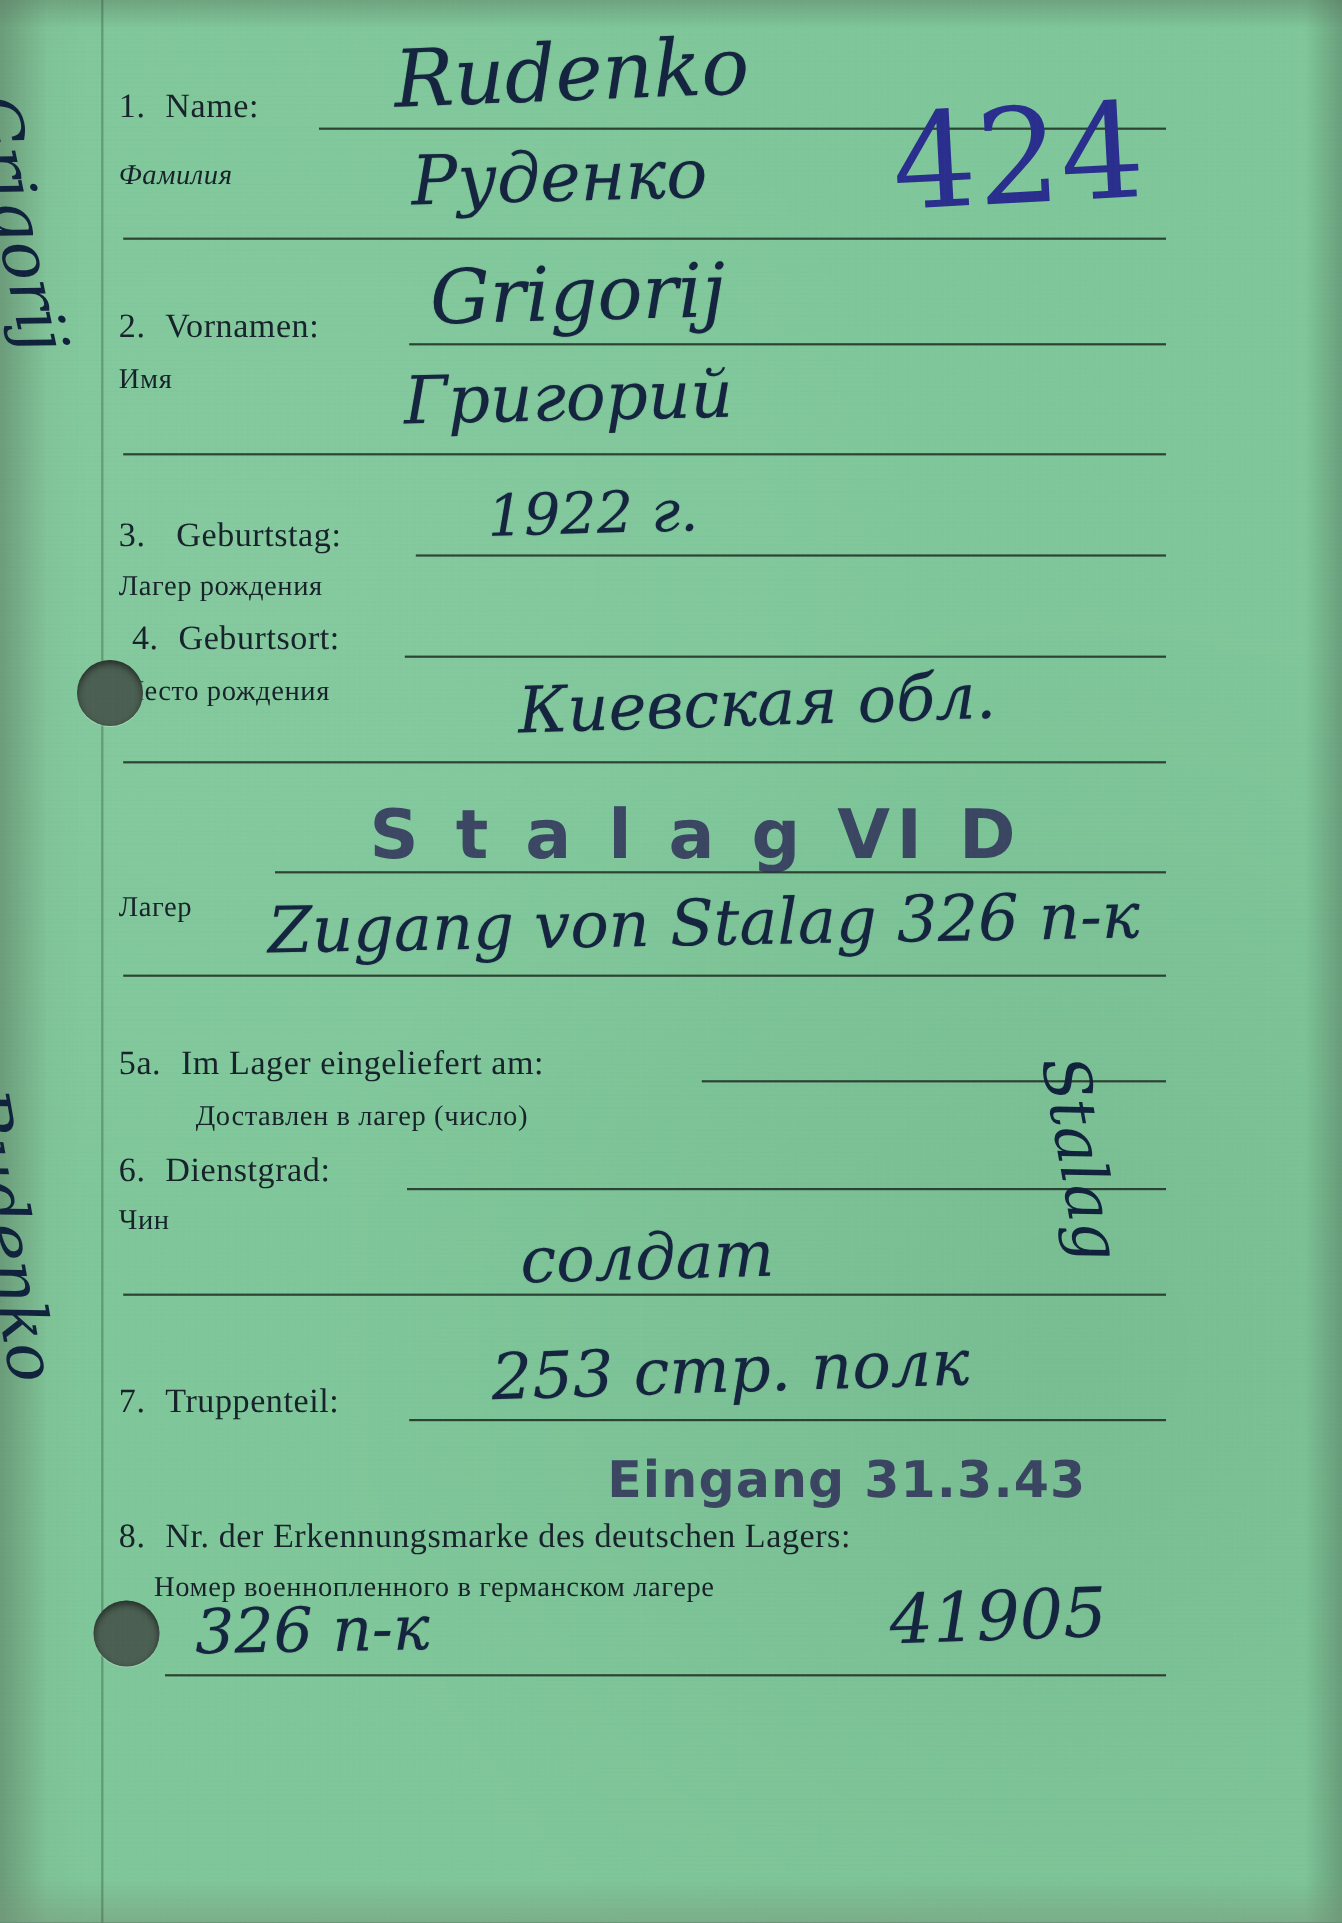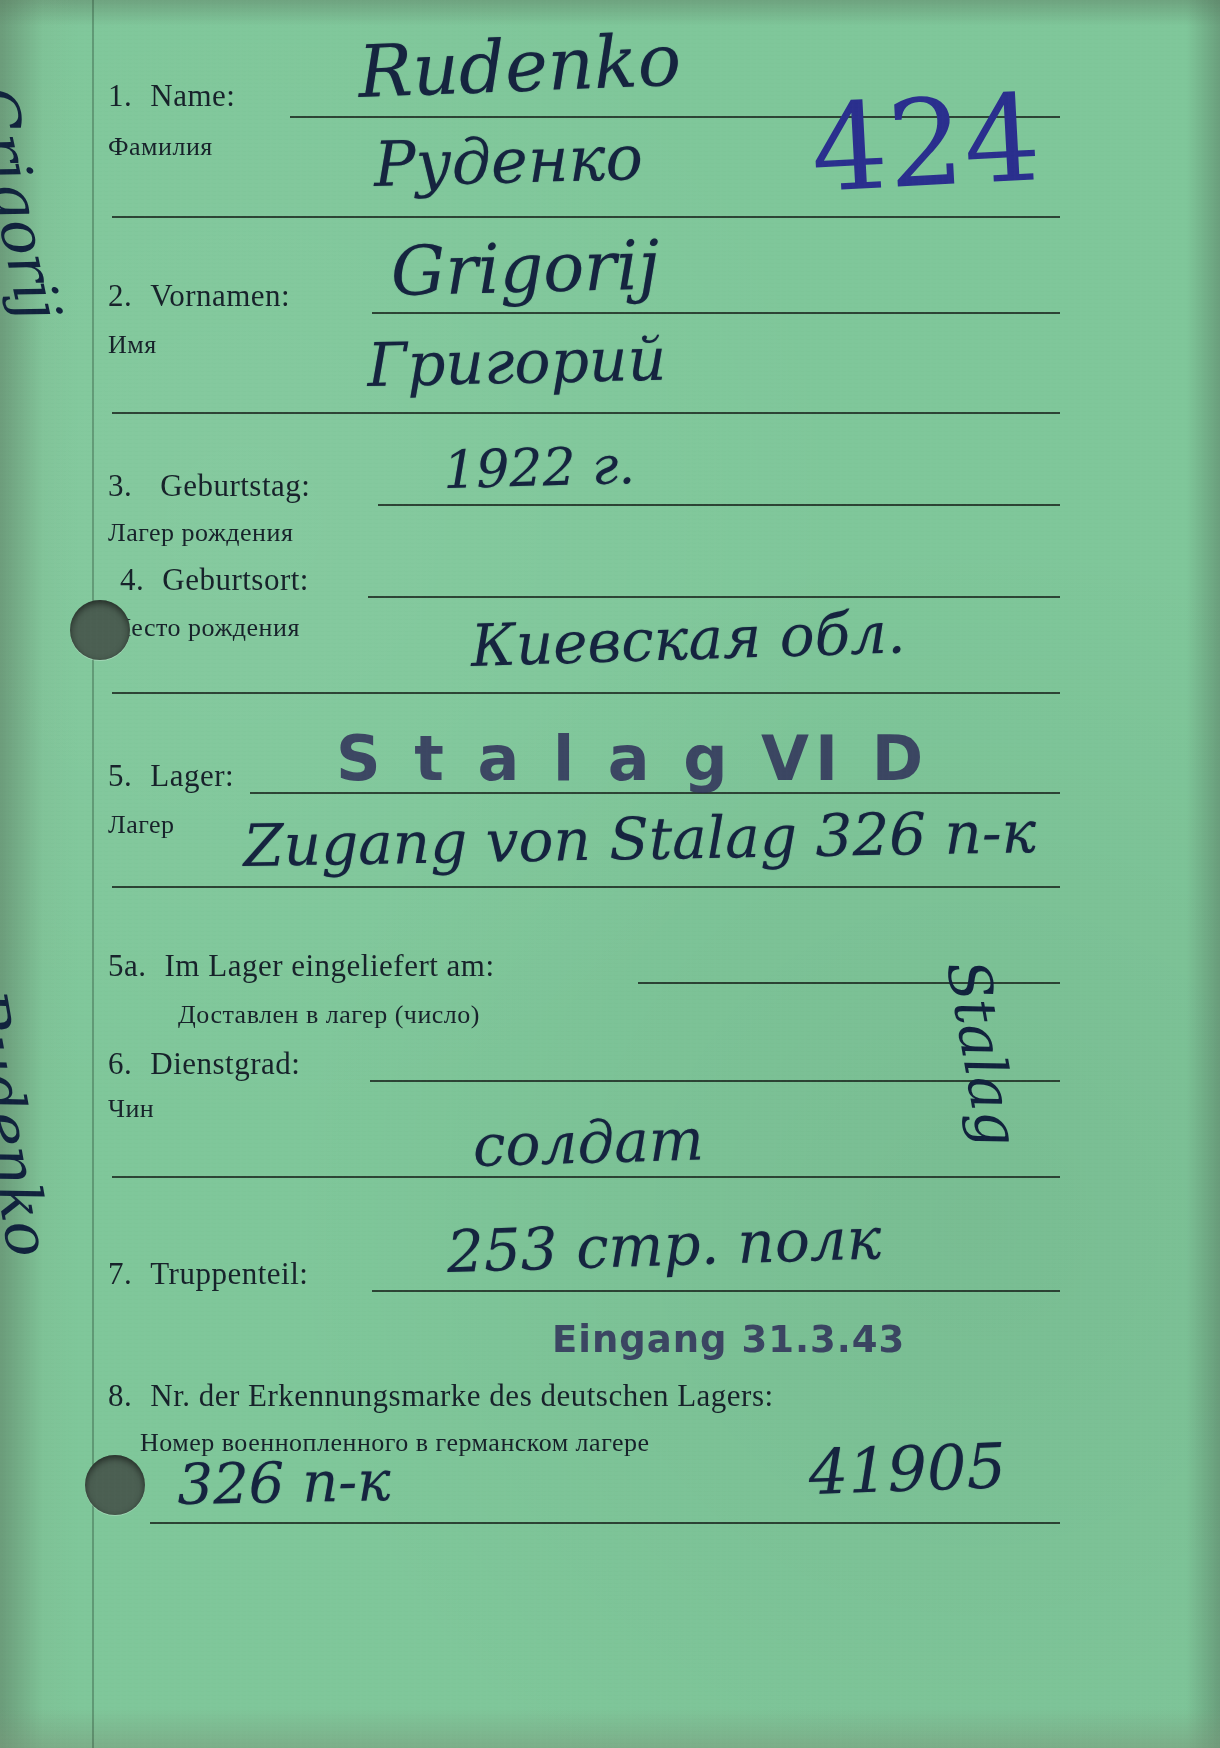--- a/index.html
+++ b/index.html
@@ -129,21 +129,21 @@
   <div id="edge-top"></div>
   <div id="edge-left"></div>
   <div id="edge-right"></div>
   <div id="edge-bottom"></div>
   <div id="fold"></div>
 
   <div class="row" style="top:78px;">
     <span class="lbl-de num">1.</span>
     <span class="lbl-de" style="margin-left:14px;">Name:</span>
   </div>
-  <div class="row lbl-ru" style="top:132px;">Фамилия</div>
+  <div class="row lbl-ru" style="top:144px;font-style:italic;">Фамилия</div>
   <div class="rule" style="left:290px; width:770px; top:116px;"></div>
   <div class="rule" style="left:112px; width:948px; top:216px;"></div>
 
   <div class="hand hand-ink" style="left:360px; top:30px; font-size:72px; transform:rotate(-2.2deg);">Rudenko</div>
   <div class="hand hand-ink" style="left:375px; top:128px; font-size:62px; transform:rotate(-1.5deg);">Руденко</div>
 
   <div class="hand" style="left:815px; top:80px; font-size:120px; color:#2a2f8e; font-style:normal; font-family:'DejaVu Serif', serif; transform:rotate(-3deg);">424</div>
 
   <div class="row" style="top:278px;">
     <span class="lbl-de num">2.</span>
@@ -168,24 +168,20 @@
   <div class="row" style="top:562px;margin-left:12px;">
     <span class="lbl-de num">4.</span>
     <span class="lbl-de" style="margin-left:14px;">Geburtsort:</span>
   </div>
   <div class="row lbl-ru" style="top:613px;">Место рождения</div>
   <div class="rule" style="left:368px; width:692px; top:596px;"></div>
   <div class="rule" style="left:112px; width:948px; top:692px;"></div>
 
   <div class="hand hand-ink" style="left:472px; top:612px; font-size:58px; transform:rotate(-1.8deg);">Киевская обл.</div>
 
-  <div class="row" style="top:758px;">
-    <span class="lbl-de num">5.</span>
-    <span class="lbl-de" style="margin-left:14px;">Lager:</span>
-  </div>
   <div class="row lbl-ru" style="top:810px;">Лагер</div>
   <div class="rule" style="left:250px; width:810px; top:792px;"></div>
   <div class="rule" style="left:112px; width:948px; top:886px;"></div>
 
   <div class="stamp" style="left:336px; top:722px; font-size:62px; letter-spacing:6px;">S t a l a g  VI D</div>
   <div class="hand hand-ink" style="left:244px; top:812px; font-size:58px; transform:rotate(-1deg);">Zugang von Stalag 326 п-к</div>
 
   <div class="row" style="top:948px;">
     <span class="lbl-de num">5a.</span>
     <span class="lbl-de" style="margin-left:14px;">Im Lager eingeliefert am:</span>
@@ -204,21 +200,21 @@
   <div class="hand hand-ink" style="left:474px; top:1112px; font-size:58px; transform:rotate(-1.6deg);">солдат</div>
 
   <div class="row" style="top:1256px;">
     <span class="lbl-de num">7.</span>
     <span class="lbl-de" style="margin-left:14px;">Truppenteil:</span>
   </div>
   <div class="rule" style="left:372px; width:688px; top:1290px;"></div>
 
   <div class="hand hand-ink" style="left:448px; top:1218px; font-size:58px; transform:rotate(-1.8deg);">253 стр. полк</div>
 
-  <div class="stamp" style="left:552px; top:1318px; font-size:37px; letter-spacing:1px;">Eingang 31.3.43</div>
+  <div class="stamp" style="left:552px; top:1318px; font-size:46px; letter-spacing:1px;">Eingang 31.3.43</div>
 
   <div class="row" style="top:1378px;">
     <span class="lbl-de num">8.</span>
     <span class="lbl-de" style="margin-left:14px;">Nr. der Erkennungsmarke des deutschen Lagers:</span>
   </div>
   <div class="row lbl-ru" style="top:1428px; left:140px;">Номер военнопленного в германском лагере</div>
   <div class="rule" style="left:150px; width:910px; top:1522px;"></div>
 
   <div class="hand hand-ink" style="left:178px; top:1452px; font-size:56px; transform:rotate(-1deg);">326 п-к</div>
   <div class="hand hand-ink" style="left:810px; top:1436px; font-size:62px; transform:rotate(-2deg);">41905</div>

